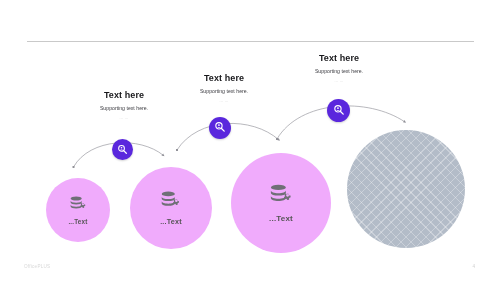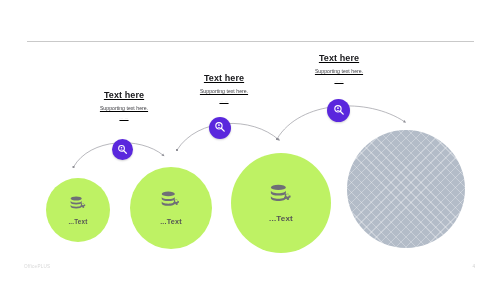--- a/index.html
+++ b/index.html
@@ -35,21 +35,21 @@
     left: 0;
     top: 0;
     width: 500px;
     height: 281px;
   }
 
   
   .stage-circle {
     position: absolute;
     border-radius: 50%;
-    background: #bef264;
+    background: #f0abfc;
     display: flex;
     flex-direction: column;
     align-items: center;
     justify-content: center;
   }
   .stage-circle.patterned {
     background-color: #b3bcc8;
     background-image:
       repeating-linear-gradient(45deg, rgba(255,255,255,.30) 0 1px, transparent 1px 7px),
       repeating-linear-gradient(-45deg, rgba(255,255,255,.30) 0 1px, transparent 1px 7px);
@@ -74,21 +74,20 @@
     align-items: center;
     justify-content: center;
     box-shadow: 0 1px 2px rgba(0,0,0,.18);
   }
 
   
   .callout {
     position: absolute;
     text-align: center;
     white-space: nowrap;
-    text-decoration: underline;
   }
   .callout .c-title {
     font-size: 9px;
     font-weight: bold;
     color: #17171a;
     letter-spacing: .1px;
     line-height: 11px;
   }
   .callout .c-sub {
     font-size: 5.2px;

